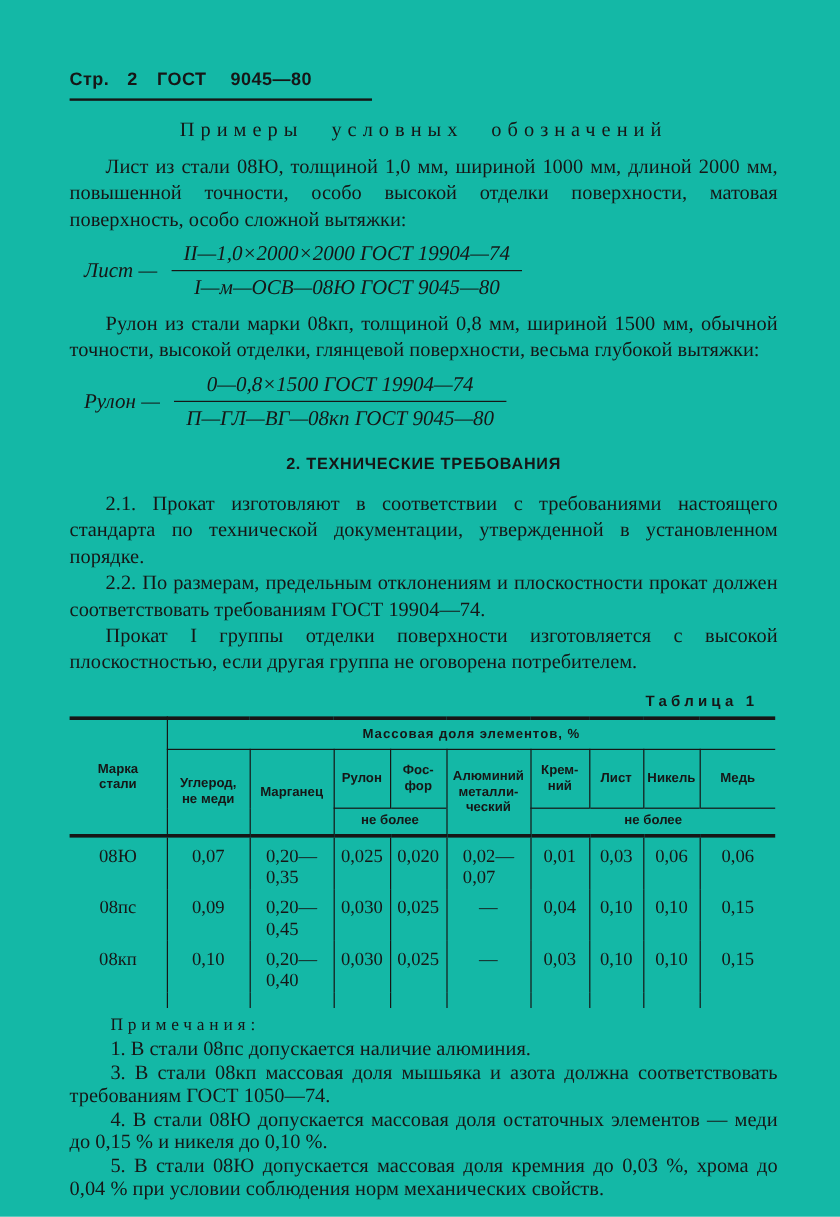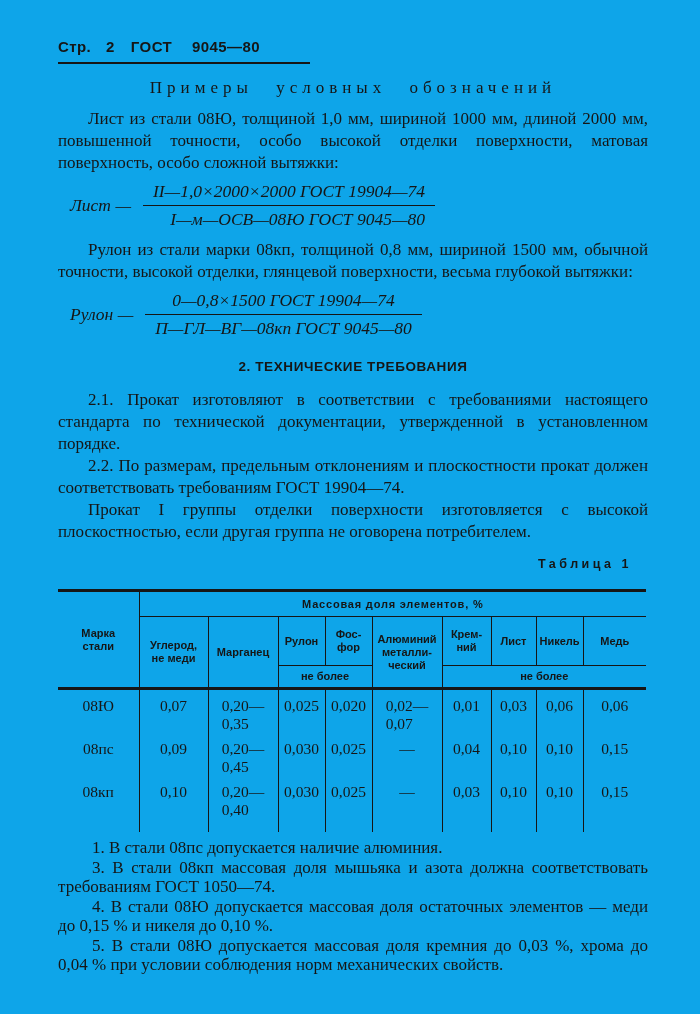--- a/index.html
+++ b/index.html
@@ -5,23 +5,23 @@
   html,body{margin:0;padding:0;}
   body{
     width:700px;height:1014px;
     background:#f2f2f0;
     font-family:"Liberation Serif","DejaVu Serif",serif;
     color:#161616;
     -webkit-font-smoothing:antialiased;
   }
   .page{
     width:700px;height:1014px;
-    background:#0ea5e9;
+    background:#14b8a6;
     box-sizing:border-box;
-    padding:38px 52px 0 58px;
+    padding:58px 52px 0 58px;
     overflow:hidden;
   }
   
   .running-head{
     display:inline-block;
     font-family:"Liberation Sans","DejaVu Sans",sans-serif;
     font-weight:bold;font-size:15px;
     border-bottom:2px solid #161616;
     padding-bottom:7px;
     width:252px;
@@ -49,38 +49,38 @@
   
   .formula{
     display:flex;align-items:center;
     font-style:italic;
     font-size:17.5px;
     margin:7px 0 9px 12px;
   }
   .formula .flabel{margin-right:12px;white-space:nowrap;}
   .frac{display:inline-block;text-align:center;}
   .frac .num{display:block;padding:0 10px 3px 10px;border-bottom:1.5px solid #161616;white-space:nowrap;}
-  .frac .den{display:block;padding:3px 10px 0 10px;white-space:nowrap;text-align:right;}
+  .frac .den{display:block;padding:3px 10px 0 10px;white-space:nowrap;}
   
   .sec-heading{
     text-align:center;
     font-family:"Liberation Sans","DejaVu Sans",sans-serif;
     font-weight:bold;
     font-size:13.5px;
     letter-spacing:.6px;
     margin:20px 0 15px 0;
   }
   
   .table-caption{
     text-align:right;
     font-family:"Liberation Sans","DejaVu Sans",sans-serif;
     font-weight:bold;
     font-size:12.5px;
     letter-spacing:3.5px;
-    margin:14px 16px 18px 0;
+    margin:14px 16px 6px 0;
   }
   
   table.comp{
     border-collapse:collapse;
     table-layout:fixed;
     width:588px;
     border-top:3px solid #161616;
   }
   table.comp th, table.comp td{
     border-left:1px solid #161616;
@@ -266,19 +266,20 @@
           <td></td>
           <td></td>
           <td></td>
           <td></td>
           <td></td>
       </tr>
     </tbody>
   </table>
 
   <div class="notes">
+    <p class="notes-title">Примечания:</p>
     <p class="note">1. В стали 08пс допускается наличие алюминия.</p>
     <p class="note">3. В стали 08кп массовая доля мышьяка и азота должна соответствовать требованиям ГОСТ 1050—74.</p>
     <p class="note">4. В стали 08Ю допускается массовая доля остаточных элементов — меди до 0,15 % и никеля до 0,10 %.</p>
     <p class="note">5. В стали 08Ю допускается массовая доля кремния до 0,03 %, хрома до 0,04 % при условии соблюдения норм механических свойств.</p>
   </div>
 
 </div>
 
 </body></html>

